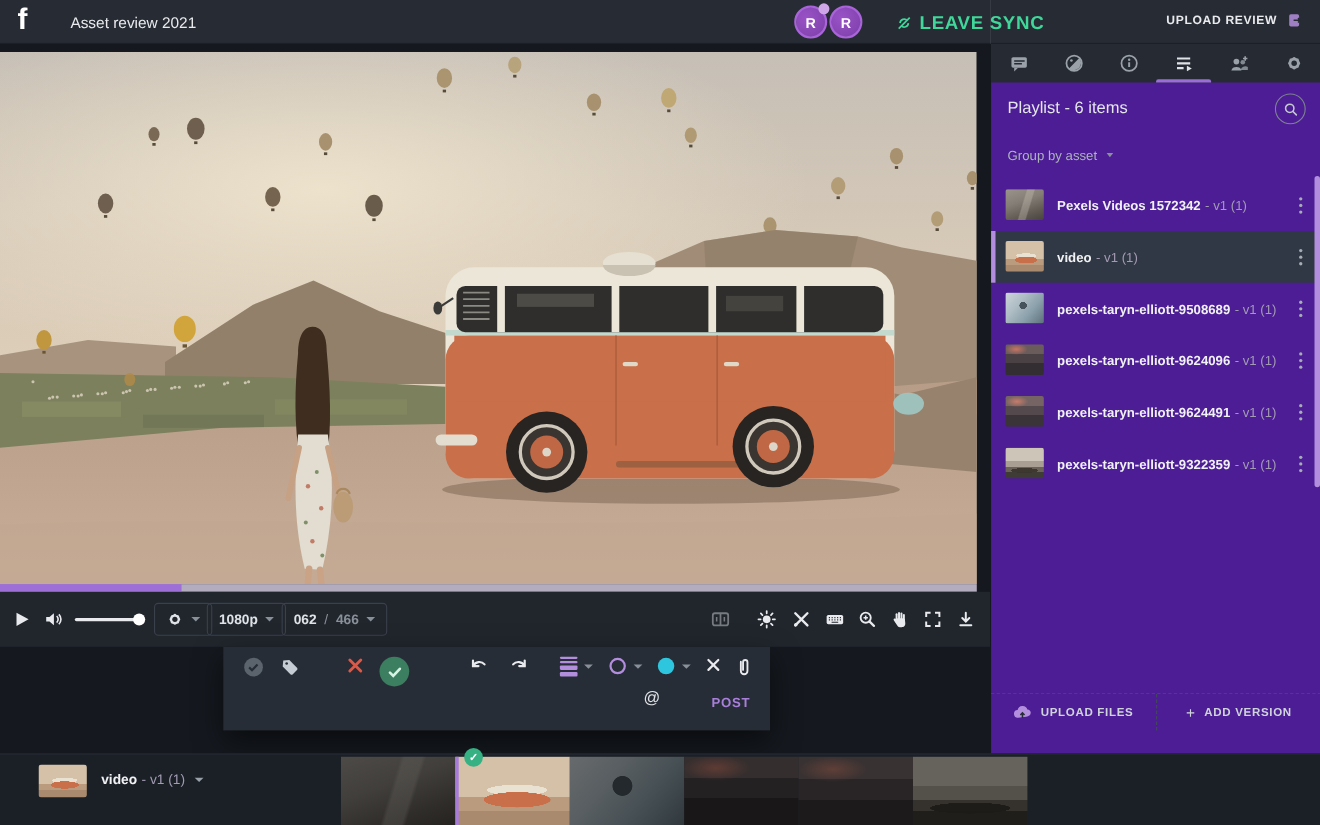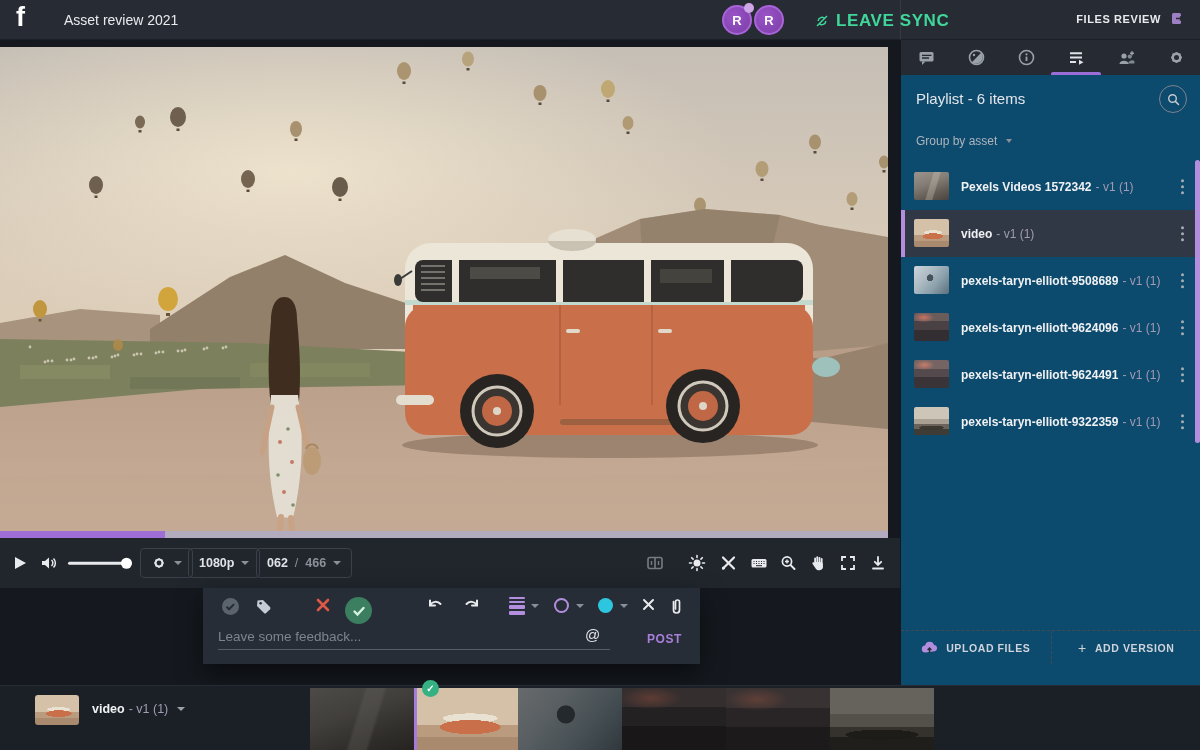--- a/index.html
+++ b/index.html
@@ -43,21 +43,21 @@
   .fb-ic{position:absolute;top:9px;display:flex;align-items:center;cursor:pointer;}
   .green-btn{width:27px;height:27px;border-radius:50%;background:#3b7e60;display:flex;align-items:center;justify-content:center;}
   .lw{display:flex;flex-direction:column;gap:2px;width:16px;}
   .lw i{display:block;background:#b48ede;border-radius:1px;}
   .fb-input{position:absolute;left:15px;top:36px;width:392px;height:26px;background:transparent;border:none;border-bottom:1px solid #565d68;outline:none;color:#cfd3da;font-size:13.5px;}
   .fb-input::placeholder{color:#7d848f;}
   .at{position:absolute;left:382px;top:38px;font-size:15px;color:#dfe2e6;cursor:pointer;}
   .post{position:absolute;right:18px;top:44px;color:#a87fd9;font-size:12px;font-weight:700;letter-spacing:.6px;cursor:pointer;}
 
   
-  .sidebar{position:absolute;left:900px;top:40px;width:300px;height:645px;background:#0c4a6e;border-left:1px solid #141920;}
+  .sidebar{position:absolute;left:900px;top:40px;width:300px;height:645px;background:#4c1d95;border-left:1px solid #141920;}
   .tabbar{position:absolute;left:0;top:0;width:300px;height:35px;background:#262b33;display:flex;}
   .tab{position:relative;flex:1;display:flex;align-items:center;justify-content:center;cursor:pointer;}
   .tab-underline{position:absolute;left:150px;bottom:0;width:50px;height:3px;background:#9a6dd7;border-radius:2px 2px 0 0;}
   .pl-head{position:absolute;left:15px;top:50px;font-size:15px;color:#e4e6e9;}
   .search-btn{position:absolute;left:258px;top:45px;width:28px;height:28px;border:1px solid #7d848d;border-radius:50%;display:flex;align-items:center;justify-content:center;cursor:pointer;}
   .groupby{position:absolute;left:15px;top:94px;font-size:12px;color:#aeb4bc;display:flex;align-items:center;gap:9px;cursor:pointer;justify-content:flex-end;}
   .groupby .car{border-top-color:#8a9099;border-left-width:3.5px;border-right-width:3.5px;}
   .pl-list{position:absolute;left:0;top:123px;width:295px;}
   .pl-row{position:relative;height:47px;display:flex;align-items:center;cursor:pointer;}
   .pl-row.selected{background:#313845;}
@@ -109,21 +109,21 @@
       </div>
     <div class="leave-sync">
       <svg class="ic" width="14" height="14" viewBox="0 0 14 14">
           <path d="M3.2,7 a3.8,3.8 0 0 1 6.6,-2.4" fill="none" stroke="#3fd79a" stroke-width="1.5"></path>
           <path d="M10.8,7 a3.8,3.8 0 0 1 -6.6,2.4" fill="none" stroke="#3fd79a" stroke-width="1.5"></path>
           <path d="M2,12 L12,2" stroke="#3fd79a" stroke-width="1.5"></path>
         </svg>
       <span>LEAVE SYNC</span>
     </div>
     <div class="leave-review">
-      <span>FILES REVIEW</span>
+      <span>UPLOAD REVIEW</span>
       <svg class="ic" width="15" height="15" viewBox="0 0 15 15">
           <rect x="3" y="2" width="9" height="11" rx="1.5" fill="#b48ede" opacity=".85"></rect>
           <path d="M7,7.5 h6 M11,5.5 l2,2 -2,2" stroke="#272c34" stroke-width="1.4" fill="none"></path>
         </svg>
     </div>
     <div class="vdiv"></div>
   </div>
 
   <div class="stage">
 
@@ -471,21 +471,20 @@
       <div class="fb-ic" style="left:438px">
         <svg class="ic" width="15" height="15" viewBox="0 0 15 15">
             <path d="M3,3 L12,12 M12,3 L3,12" stroke="#e8eaed" stroke-width="2" stroke-linecap="round"></path>
           </svg>
       </div>
       <div class="fb-ic" style="left:466px">
         <svg class="ic" width="14" height="19" viewBox="0 0 14 19">
             <path d="M4.5,4.5 L4.5,13 a3,3 0 0 0 6,0 L10.5,5 a2,2 0 0 0 -4,0 L6.5,12" fill="none" stroke="#e8eaed" stroke-width="1.7" stroke-linecap="round"></path>
           </svg>
       </div>
-      <input class="fb-input" type="text" placeholder="Leave some feedback..." style="">
       <div class="at">@</div>
       <div class="post">POST</div>
     </div>
   </div>
 
   <div class="sidebar">
     <div class="tabbar">
       <div class="tab">
         <svg class="ic" width="17" height="16" viewBox="0 0 17 16">
             <rect x="1.5" y="2" width="14" height="9.5" rx="1.5" fill="#9aa1a9"></rect>

